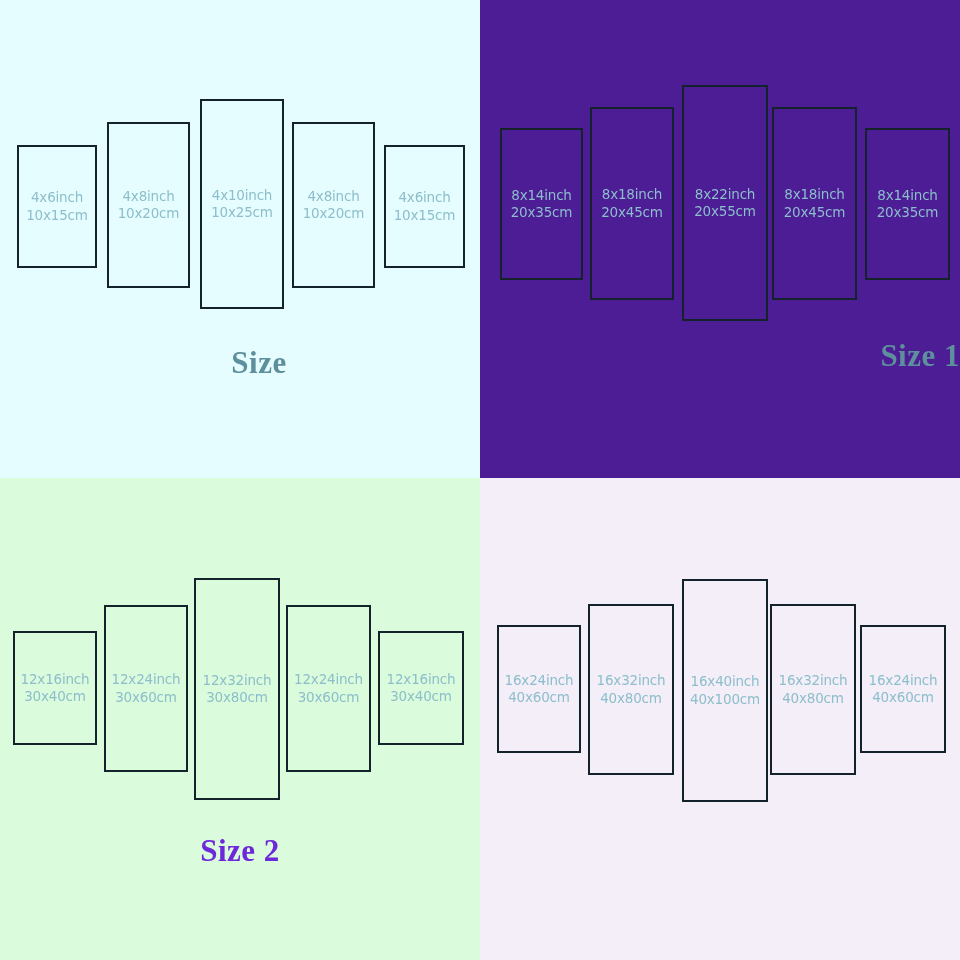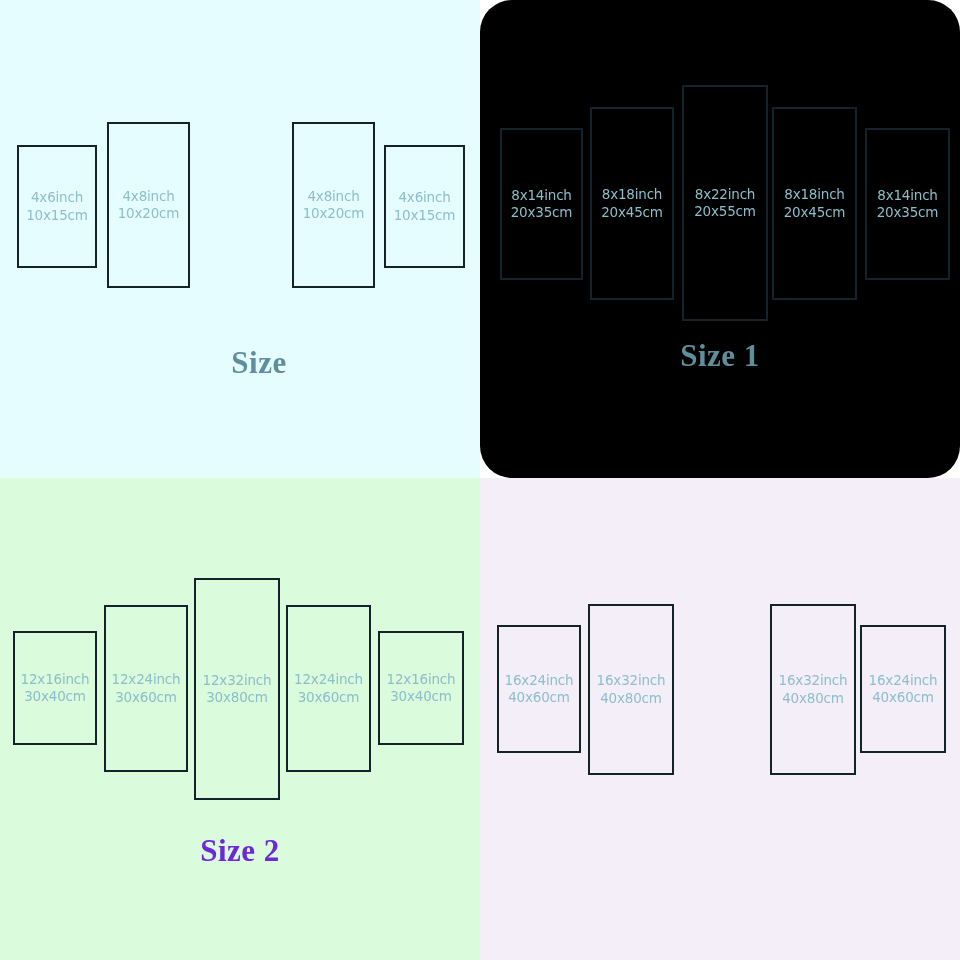--- a/index.html
+++ b/index.html
@@ -57,45 +57,48 @@
 <body>
 
 <div id="root">
     <div class="quadrant q-tl" style="background: rgb(230, 253, 255);">
       <div class="panel" style="left: 17px; top: 145px; width: 80px; height: 123px; border-color: rgb(20, 35, 43);">
         <div class="panel-label" style="color: rgb(140, 190, 203);"><span>4x6inch</span><span class="l2">10x15cm</span></div>
       </div>
       <div class="panel" style="left: 107px; top: 122px; width: 83px; height: 166px; border-color: rgb(20, 35, 43);">
         <div class="panel-label" style="color: rgb(140, 190, 203);"><span>4x8inch</span><span class="l2">10x20cm</span></div>
       </div>
+      <div class="panel" style="left: 200px; top: 99px; width: 84px; height: 210px; border-color: rgb(20, 35, 43);">
+        <div class="panel-label" style="color: rgb(140, 190, 203);"><span>4x10inch</span><span class="l2">10x25cm</span></div>
+      </div>
       <div class="panel" style="left: 292px; top: 122px; width: 83px; height: 166px; border-color: rgb(20, 35, 43);">
         <div class="panel-label" style="color: rgb(140, 190, 203);"><span>4x8inch</span><span class="l2">10x20cm</span></div>
       </div>
       <div class="panel" style="left: 384px; top: 145px; width: 81px; height: 123px; border-color: rgb(20, 35, 43);">
         <div class="panel-label" style="color: rgb(140, 190, 203);"><span>4x6inch</span><span class="l2">10x15cm</span></div>
       </div>
       <div class="size-title" style="top: 345px; color: rgb(93, 143, 156); padding-left: 19px;">Size</div>
     </div>
-    <div class="quadrant q-tr" style="background: #000000; border-radius: 32px;">
+    <div class="quadrant q-tr" style="background: #4c1d95;">
       <div class="panel" style="left: 20px; top: 128px; width: 83px; height: 152px; border-color: rgb(20, 35, 43);">
         <div class="panel-label" style="color: rgb(140, 190, 203);"><span>8x14inch</span><span class="l2">20x35cm</span></div>
       </div>
       <div class="panel" style="left: 110px; top: 107px; width: 84px; height: 193px; border-color: rgb(20, 35, 43);">
         <div class="panel-label" style="color: rgb(140, 190, 203);"><span>8x18inch</span><span class="l2">20x45cm</span></div>
       </div>
       <div class="panel" style="left: 202px; top: 85px; width: 86px; height: 236px; border-color: rgb(20, 35, 43);">
         <div class="panel-label" style="color: rgb(140, 190, 203);"><span>8x22inch</span><span class="l2">20x55cm</span></div>
       </div>
       <div class="panel" style="left: 292px; top: 107px; width: 85px; height: 193px; border-color: rgb(20, 35, 43);">
         <div class="panel-label" style="color: rgb(140, 190, 203);"><span>8x18inch</span><span class="l2">20x45cm</span></div>
       </div>
       <div class="panel" style="left: 385px; top: 128px; width: 85px; height: 152px; border-color: rgb(20, 35, 43);">
         <div class="panel-label" style="color: rgb(140, 190, 203);"><span>8x14inch</span><span class="l2">20x35cm</span></div>
       </div>
-      <div class="size-title" style="top: 338px; color: rgb(93, 143, 156);">Size 1</div>
+      <div class="size-title" style="top: 338px; color: rgb(93, 143, 156); text-align: right;">Size 1</div>
     </div>
     <div class="quadrant q-bl" style="background: rgb(218, 251, 220);">
       <div class="panel" style="left: 13px; top: 153px; width: 84px; height: 114px; border-color: rgb(20, 35, 43);">
         <div class="panel-label" style="color: rgb(140, 190, 203);"><span>12x16inch</span><span class="l2">30x40cm</span></div>
       </div>
       <div class="panel" style="left: 104px; top: 127px; width: 84px; height: 167px; border-color: rgb(20, 35, 43);">
         <div class="panel-label" style="color: rgb(140, 190, 203);"><span>12x24inch</span><span class="l2">30x60cm</span></div>
       </div>
       <div class="panel" style="left: 194px; top: 100px; width: 86px; height: 222px; border-color: rgb(20, 35, 43);">
         <div class="panel-label" style="color: rgb(140, 190, 203);"><span>12x32inch</span><span class="l2">30x80cm</span></div>
@@ -108,20 +111,23 @@
       </div>
       <div class="size-title" style="top: 355px; color: #6d28d9;">Size 2</div>
     </div>
     <div class="quadrant q-br" style="background: rgb(243, 238, 248);">
       <div class="panel" style="left: 17px; top: 147px; width: 84px; height: 128px; border-color: rgb(20, 35, 43);">
         <div class="panel-label" style="color: rgb(140, 190, 203);"><span>16x24inch</span><span class="l2">40x60cm</span></div>
       </div>
       <div class="panel" style="left: 108px; top: 126px; width: 86px; height: 171px; border-color: rgb(20, 35, 43);">
         <div class="panel-label" style="color: rgb(140, 190, 203);"><span>16x32inch</span><span class="l2">40x80cm</span></div>
       </div>
+      <div class="panel" style="left: 202px; top: 101px; width: 86px; height: 223px; border-color: rgb(20, 35, 43);">
+        <div class="panel-label" style="color: rgb(140, 190, 203);"><span>16x40inch</span><span class="l2">40x100cm</span></div>
+      </div>
       <div class="panel" style="left: 290px; top: 126px; width: 86px; height: 171px; border-color: rgb(20, 35, 43);">
         <div class="panel-label" style="color: rgb(140, 190, 203);"><span>16x32inch</span><span class="l2">40x80cm</span></div>
       </div>
       <div class="panel" style="left: 380px; top: 147px; width: 86px; height: 128px; border-color: rgb(20, 35, 43);">
         <div class="panel-label" style="color: rgb(140, 190, 203);"><span>16x24inch</span><span class="l2">40x60cm</span></div>
       </div>
     </div>
   </div>
 
 </body></html>

